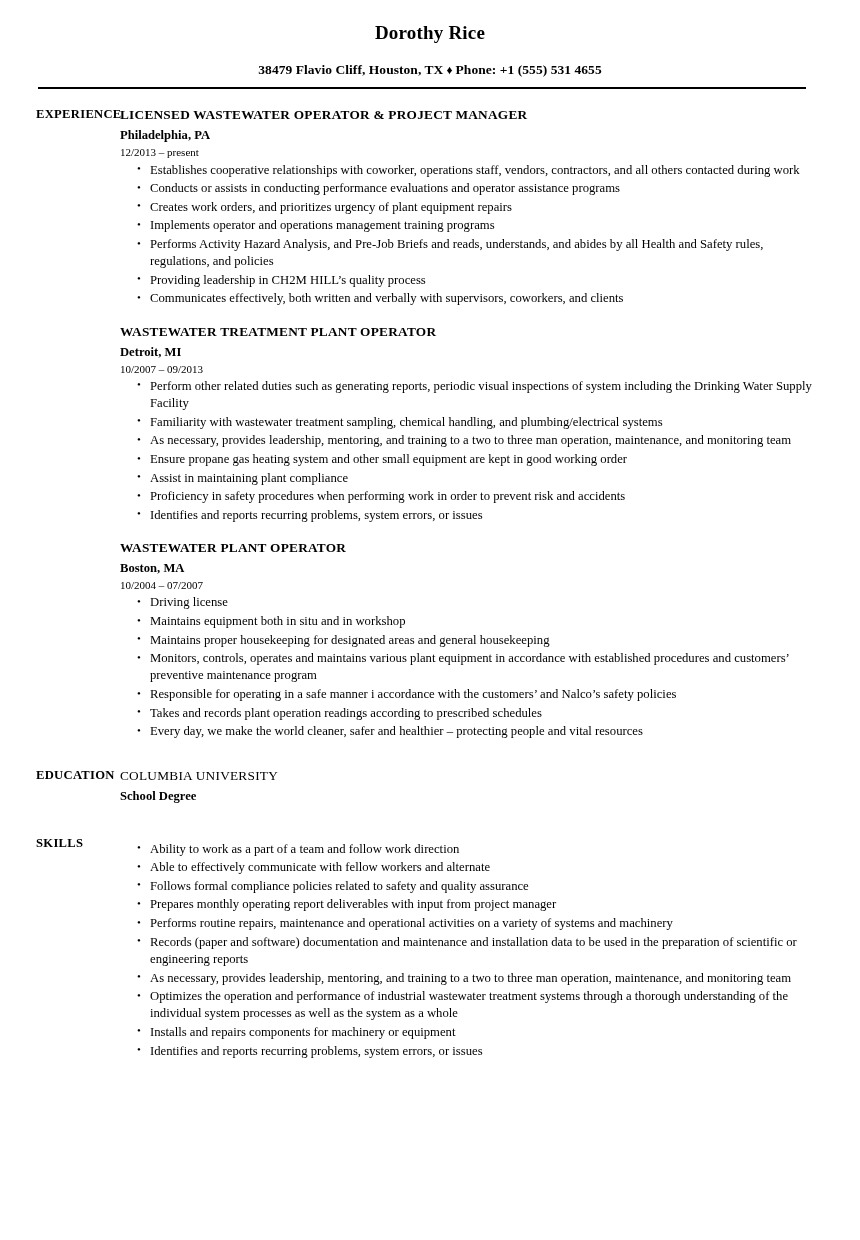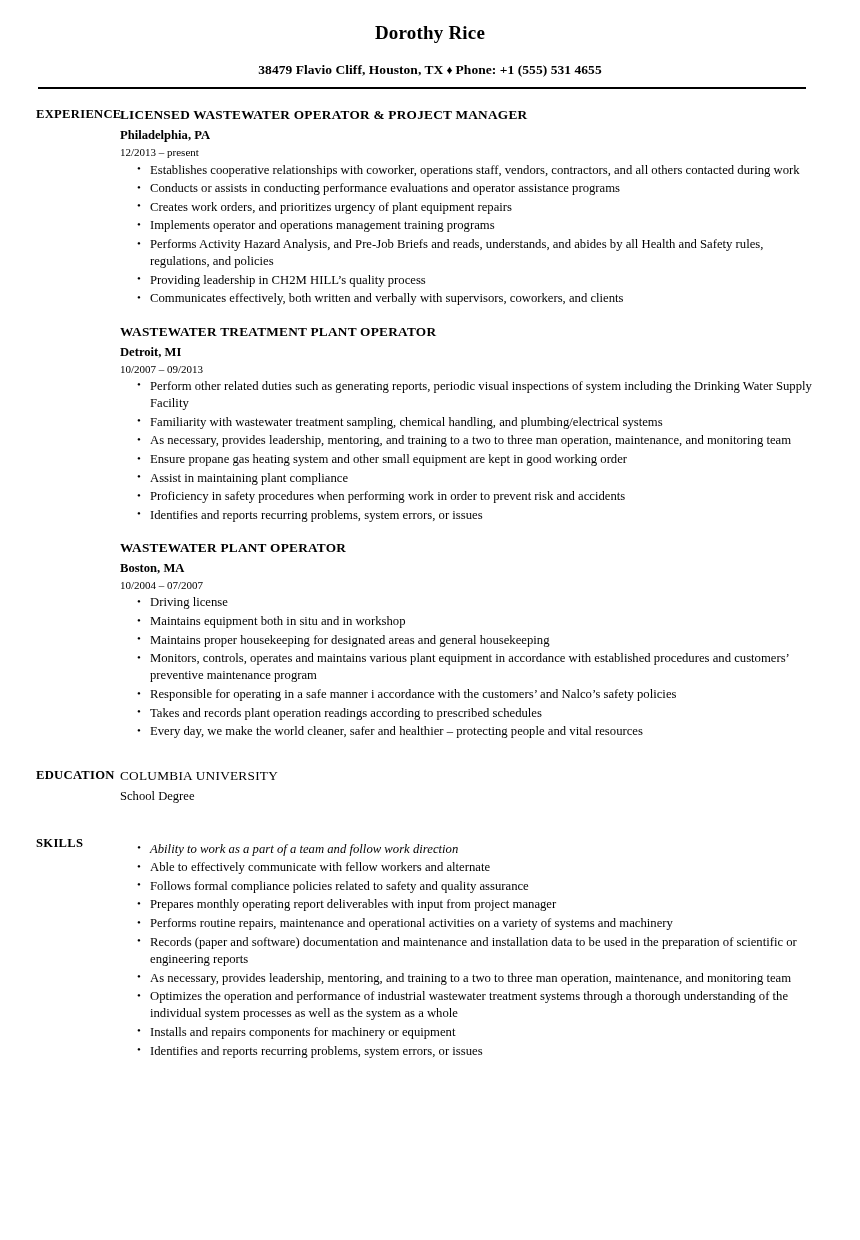--- a/index.html
+++ b/index.html
@@ -120,29 +120,29 @@
 
   
   .edu-school {
     font-size: 13.3px;
     font-weight: normal;
     letter-spacing: 0.25px;
     line-height: 1.3;
   }
   .edu-degree {
     font-size: 12.6px;
-    font-weight: normal;
+    font-weight: bold;
     margin-top: 5px;
     line-height: 1.25;
   }
 
   .sec-experience { margin-top: 0; }
   .sec-education  { margin-top: 26px; }
   .sec-skills     { margin-top: 30px; }
-  .sec-skills ul.bullets > li:first-child { margin-top: 6px; font-style: italic; }
+  .sec-skills ul.bullets > li:first-child { margin-top: 6px; }
 </style>
 </head>
 <body>
 
 <div class="page">
 
   <div class="header">
     <div class="cand-name">Dorothy Rice</div>
     <div class="cand-contact">
       <span>38479 Flavio Cliff, Houston, TX</span><span class="diamond">♦</span><span>Phone: +1 (555) 531 4655</span>

